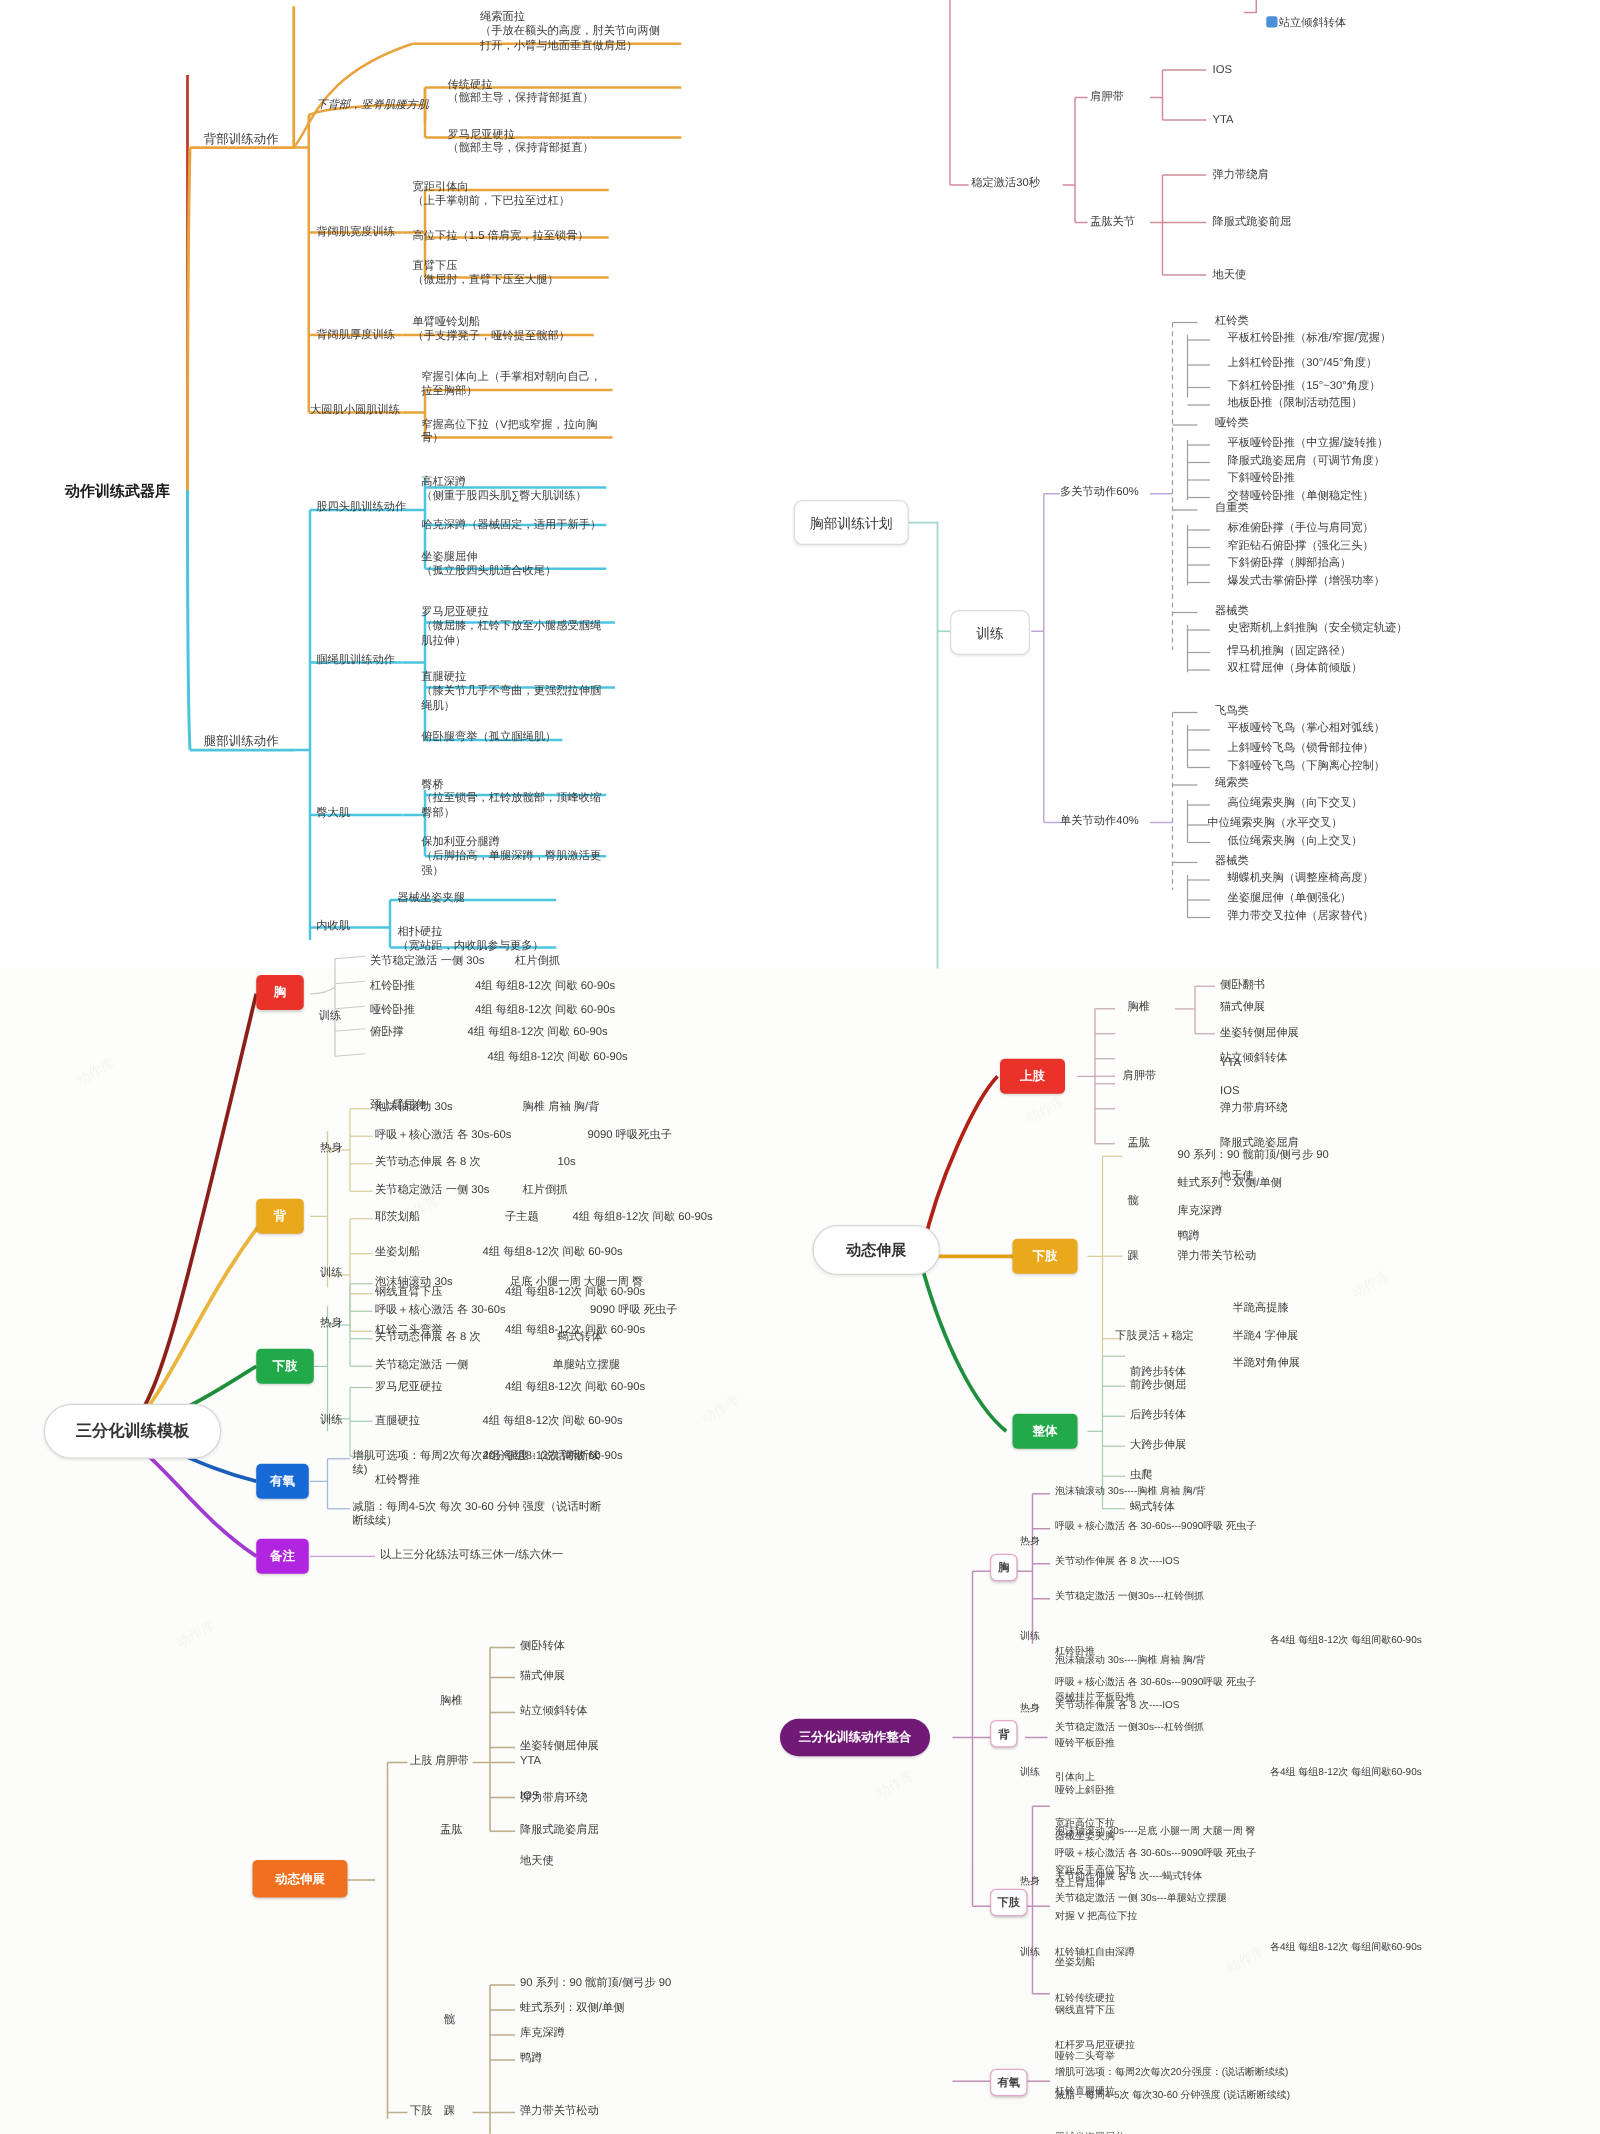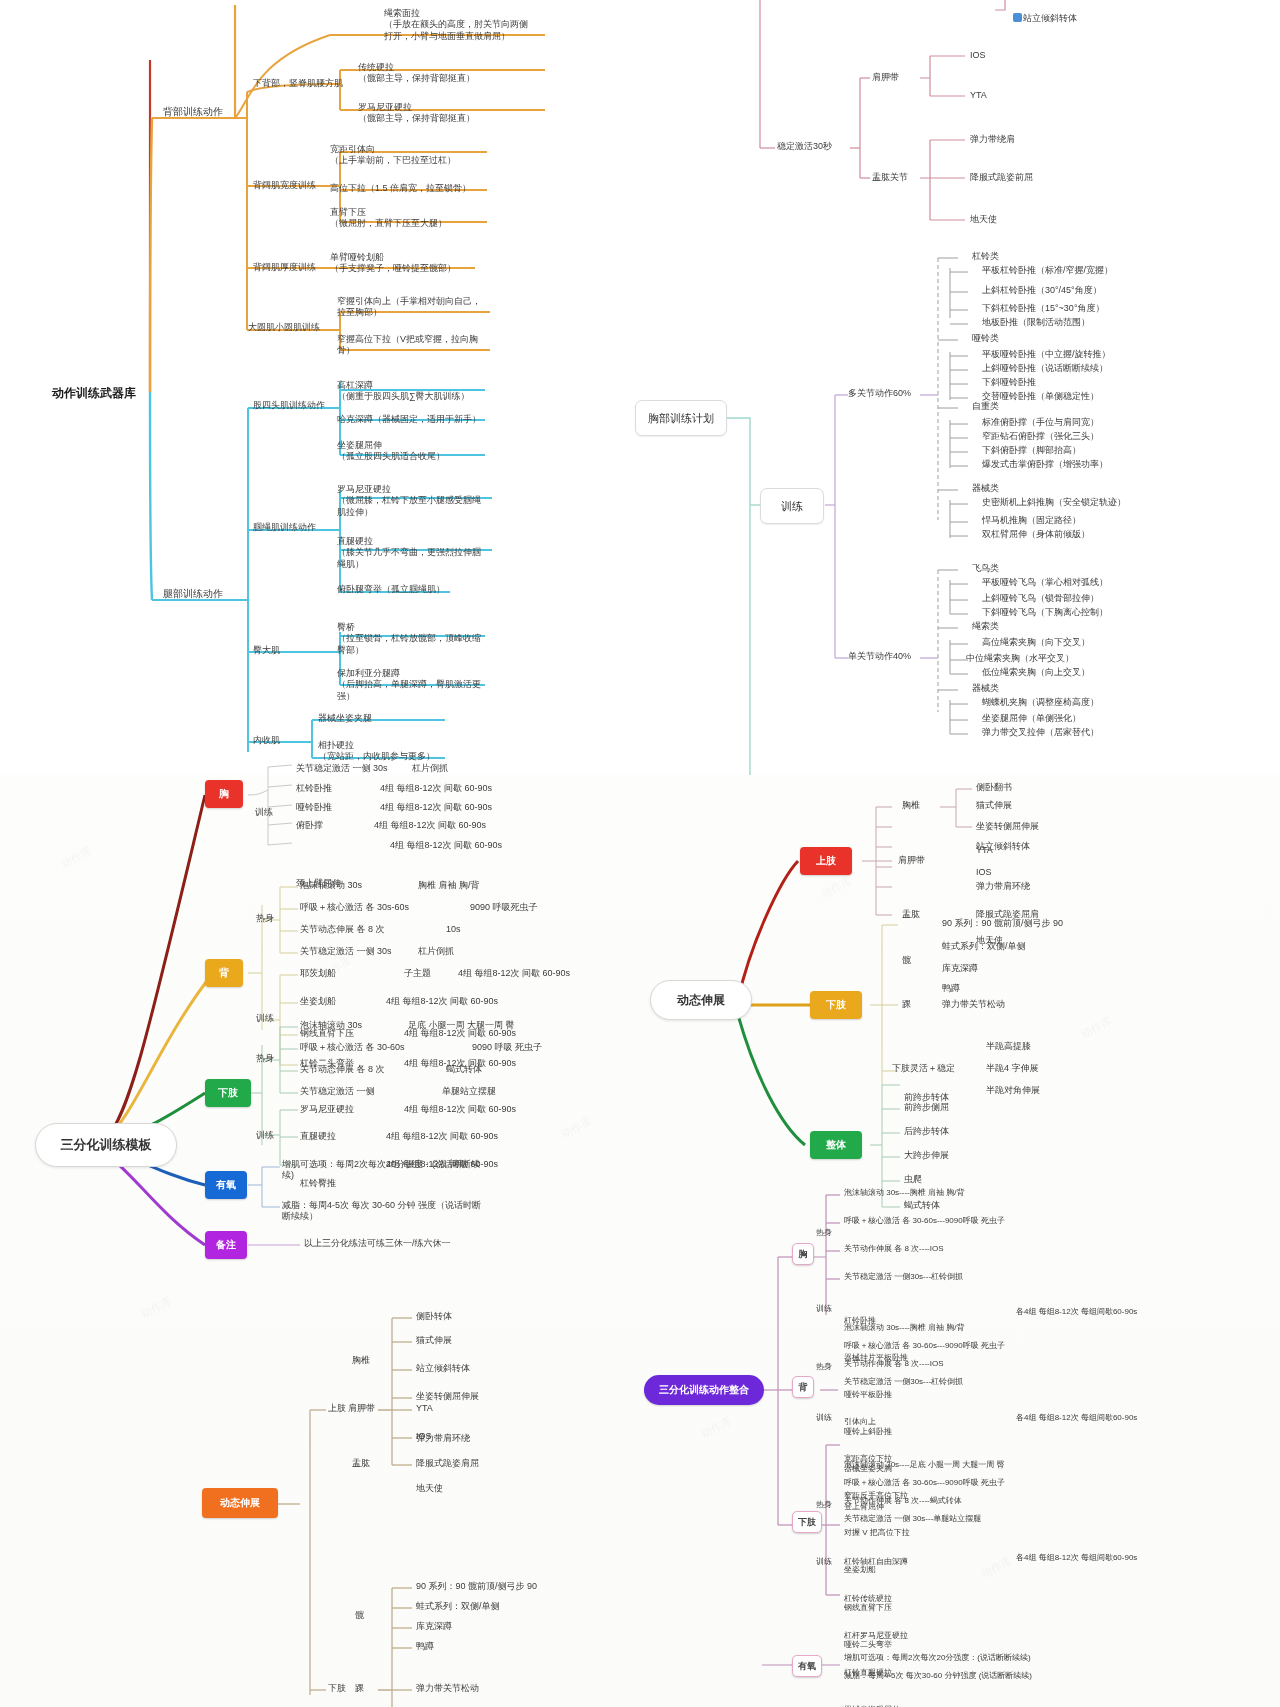--- a/index.html
+++ b/index.html
@@ -89,21 +89,21 @@
 
   <div class="rootbold t12" style="left:52px;top:385px;">动作训练武器库</div>
 
   <div class="lbl t10" style="left:163px;top:106px;">背部训练动作</div>
   <div class="lbl t10" style="left:163px;top:588px;">腿部训练动作</div>
 
   <div class="lbl t9" style="left:384px;top:8px;">绳索面拉
 （手放在额头的高度，肘关节向两侧
 打开，小臂与地面垂直做肩屈）</div>
 
-  <div class="lbl t9" style="left:253px;top:78px;">下背部，竖脊肌腰方肌</div>
+  <div class="lbl t9" style="left:253px;top:78px;font-style:italic;">下背部，竖脊肌腰方肌</div>
   <div class="lbl t9" style="left:358px;top:62px;">传统硬拉
 （髋部主导，保持背部挺直）</div>
   <div class="lbl t9" style="left:358px;top:102px;">罗马尼亚硬拉
 （髋部主导，保持背部挺直）</div>
 
   <div class="lbl t9" style="left:253px;top:180px;">背阔肌宽度训练</div>
   <div class="lbl t9" style="left:330px;top:144px;">宽距引体向
 （上手掌朝前，下巴拉至过杠）</div>
   <div class="lbl t9" style="left:330px;top:183px;">高位下拉（1.5 倍肩宽，拉至锁骨）</div>
   <div class="lbl t9" style="left:330px;top:207px;">直臂下压
@@ -246,21 +246,21 @@
   <div class="lbl t9" style="left:228px;top:651px;">单关节动作40%</div>
 
   <div class="lbl t9" style="left:352px;top:251px;">杠铃类</div>
   <div class="lbl t9" style="left:362px;top:265px;">平板杠铃卧推（标准/窄握/宽握）</div>
   <div class="lbl t9" style="left:362px;top:285px;">上斜杠铃卧推（30°/45°角度）</div>
   <div class="lbl t9" style="left:362px;top:303px;">下斜杠铃卧推（15°~30°角度）</div>
   <div class="lbl t9" style="left:362px;top:317px;">地板卧推（限制活动范围）</div>
 
   <div class="lbl t9" style="left:352px;top:333px;">哑铃类</div>
   <div class="lbl t9" style="left:362px;top:349px;">平板哑铃卧推（中立握/旋转推）</div>
-  <div class="lbl t9" style="left:362px;top:363px;">上斜哑铃卧推（说话断断续续）</div>
+  <div class="lbl t9" style="left:362px;top:363px;">降服式跪姿屈肩（可调节角度）</div>
   <div class="lbl t9" style="left:362px;top:377px;">下斜哑铃卧推</div>
   <div class="lbl t9" style="left:362px;top:391px;">交替哑铃卧推（单侧稳定性）</div>
 
   <div class="lbl t9" style="left:352px;top:401px;">自重类</div>
   <div class="lbl t9" style="left:362px;top:417px;">标准俯卧撑（手位与肩同宽）</div>
   <div class="lbl t9" style="left:362px;top:431px;">窄距钻石俯卧撑（强化三头）</div>
   <div class="lbl t9" style="left:362px;top:445px;">下斜俯卧撑（脚部抬高）</div>
   <div class="lbl t9" style="left:362px;top:459px;">爆发式击掌俯卧撑（增强功率）</div>
 
   <div class="lbl t9" style="left:352px;top:483px;">器械类</div>
@@ -553,21 +553,21 @@
       <path d="M200,195 L218,195"></path>
       <path d="M192,330 L206,330"></path>
       <path d="M206,250 L206,400"></path>
       <path d="M206,250 L220,250"></path>
       <path d="M206,330 L220,330"></path>
       <path d="M206,400 L220,400"></path>
       <path d="M142,470 L220,470"></path>
     </g>
   </svg>
 
-  <div class="chip t11" style="left:24px;top:180px;width:120px;height:30px;background:#6d28d9;border-radius:16px;font-size:10px;">三分化训练动作整合</div>
+  <div class="chip t11" style="left:4px;top:180px;width:120px;height:30px;background:#701a75;border-radius:16px;font-size:10px;">三分化训练动作整合</div>
 
   <div class="chip outline t9" style="left:172px;top:48px;width:20px;height:20px;">胸</div>
   <div class="chip outline t9" style="left:172px;top:181px;width:20px;height:20px;">背</div>
   <div class="chip outline t9" style="left:172px;top:316px;width:28px;height:20px;">下肢</div>
   <div class="chip outline t9" style="left:172px;top:460px;width:28px;height:20px;">有氧</div>
 
   <div class="lbl t8" style="left:196px;top:33px;">热身</div>
   <div class="lbl t8" style="left:224px;top:-7px;">泡沫轴滚动 30s----胸椎 肩袖 胸/背</div>
   <div class="lbl t8" style="left:224px;top:21px;">呼吸＋核心激活 各 30-60s---9090呼吸 死虫子</div>
   <div class="lbl t8" style="left:224px;top:49px;">关节动作伸展 各 8 次----IOS</div>

